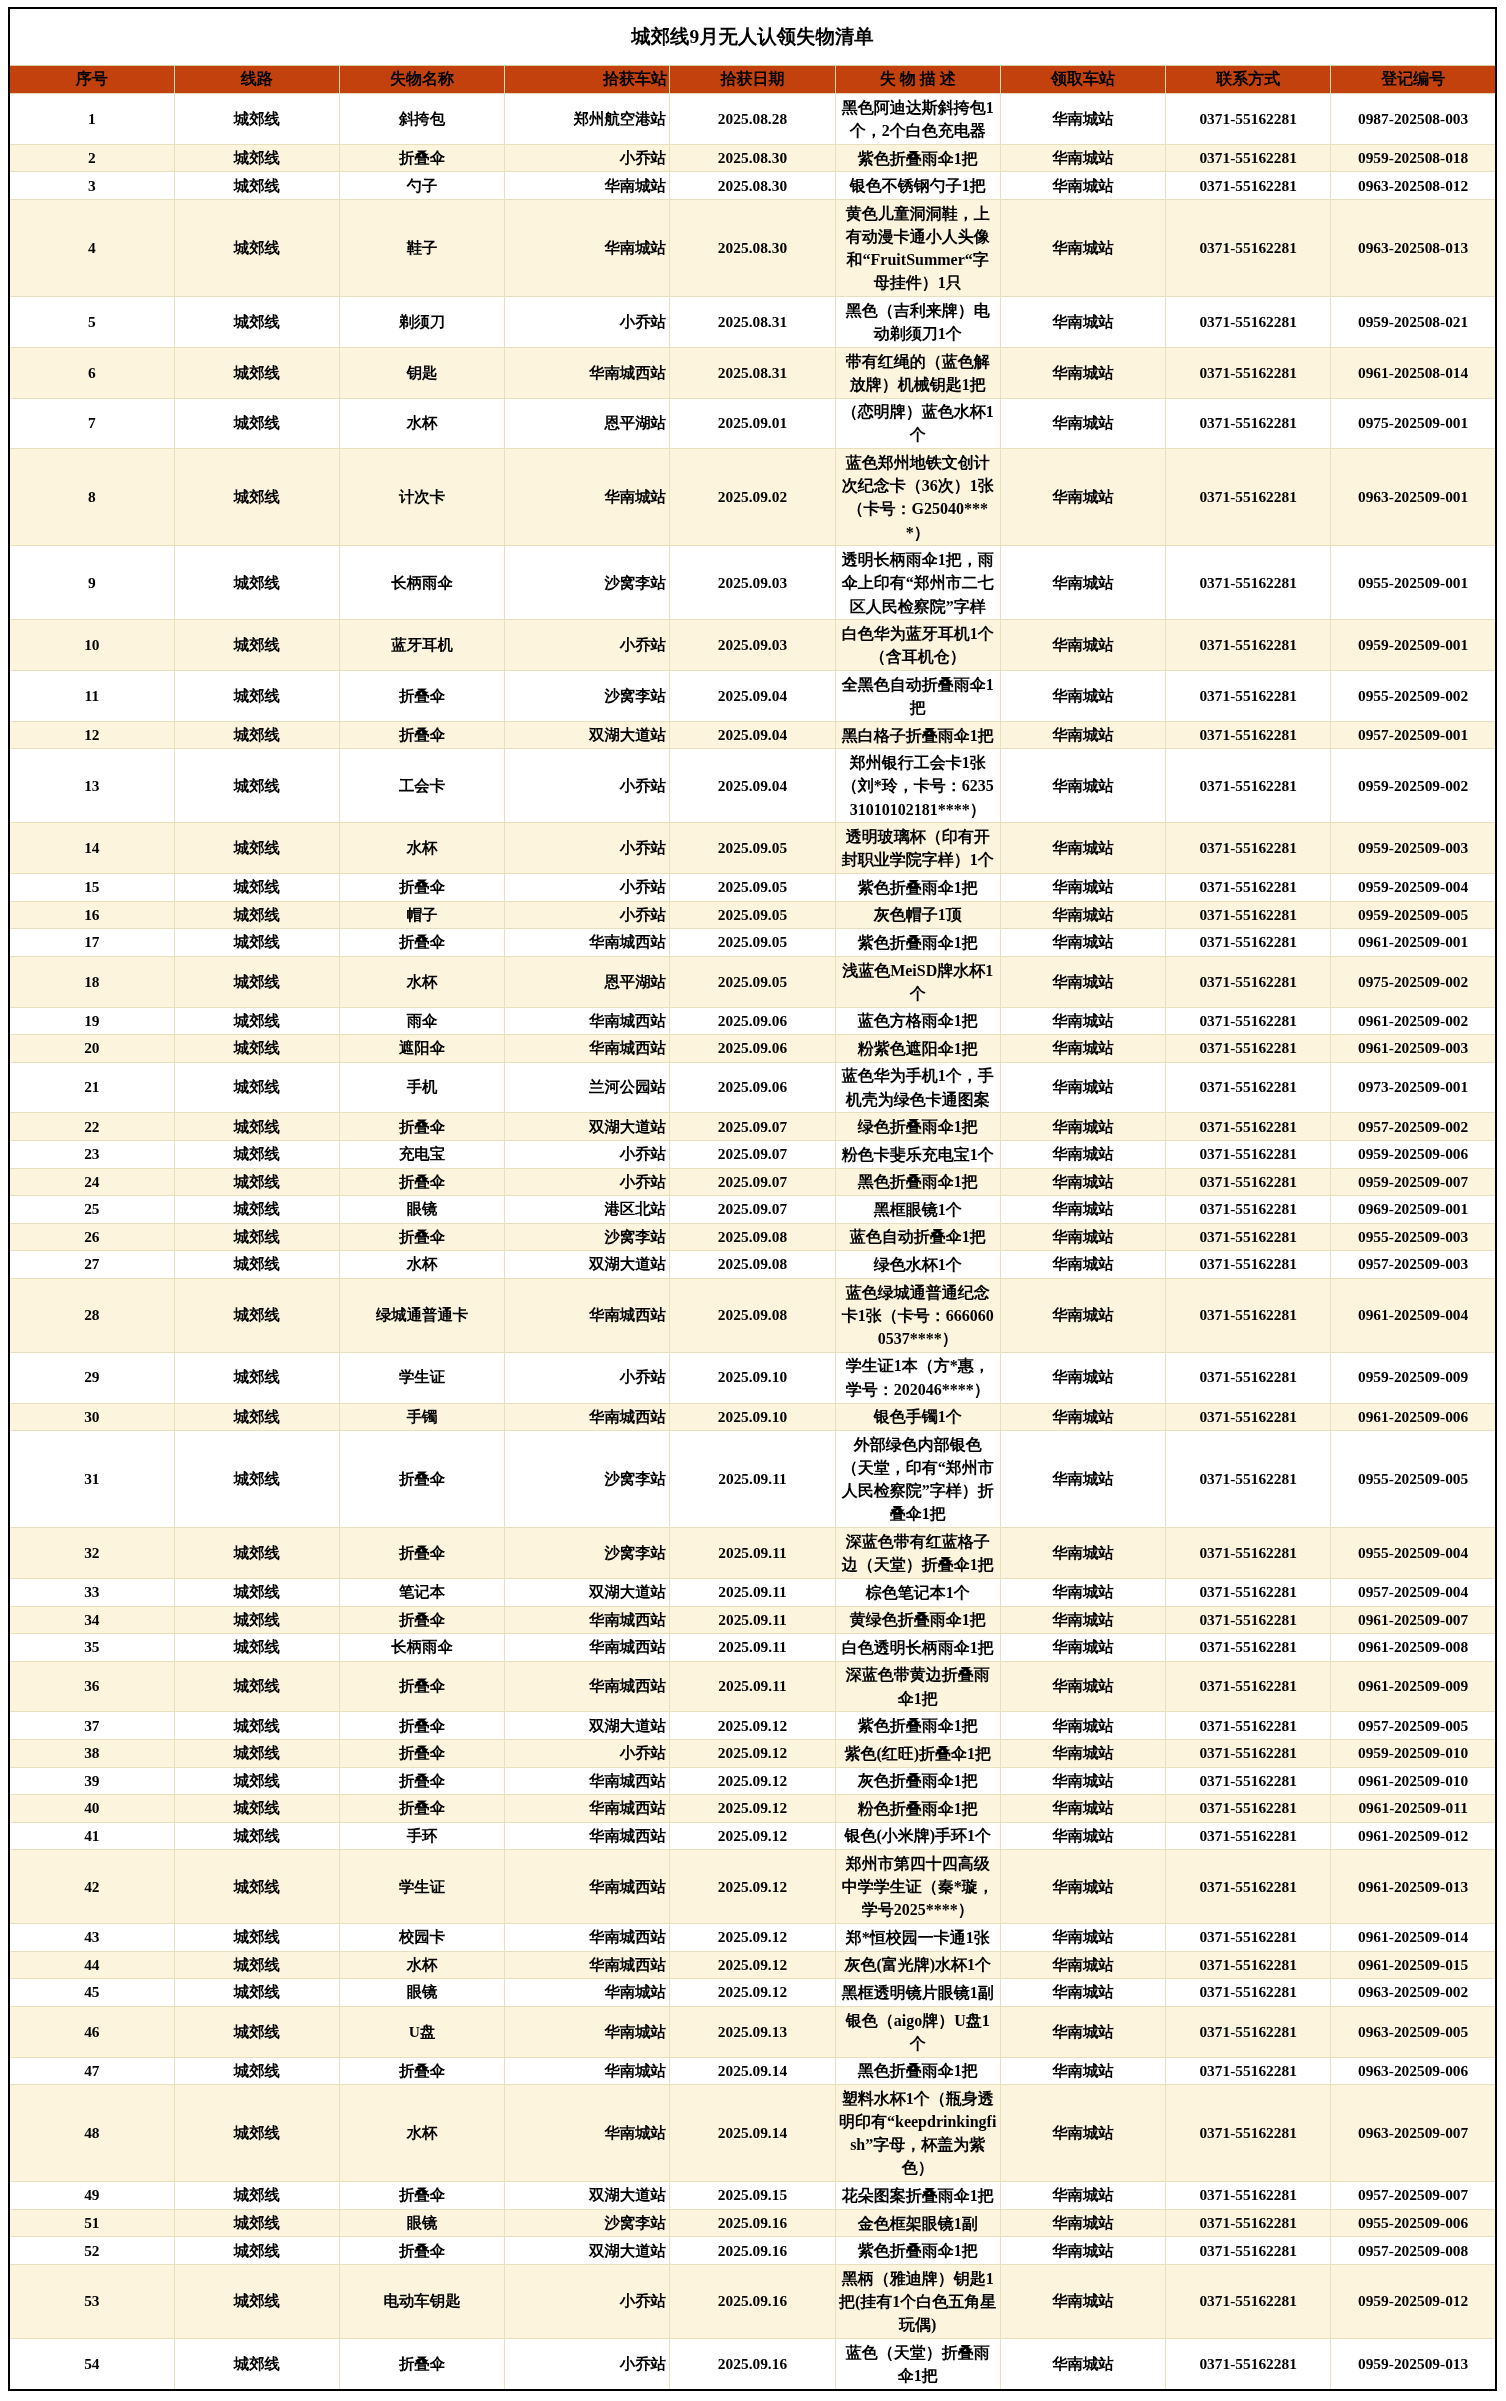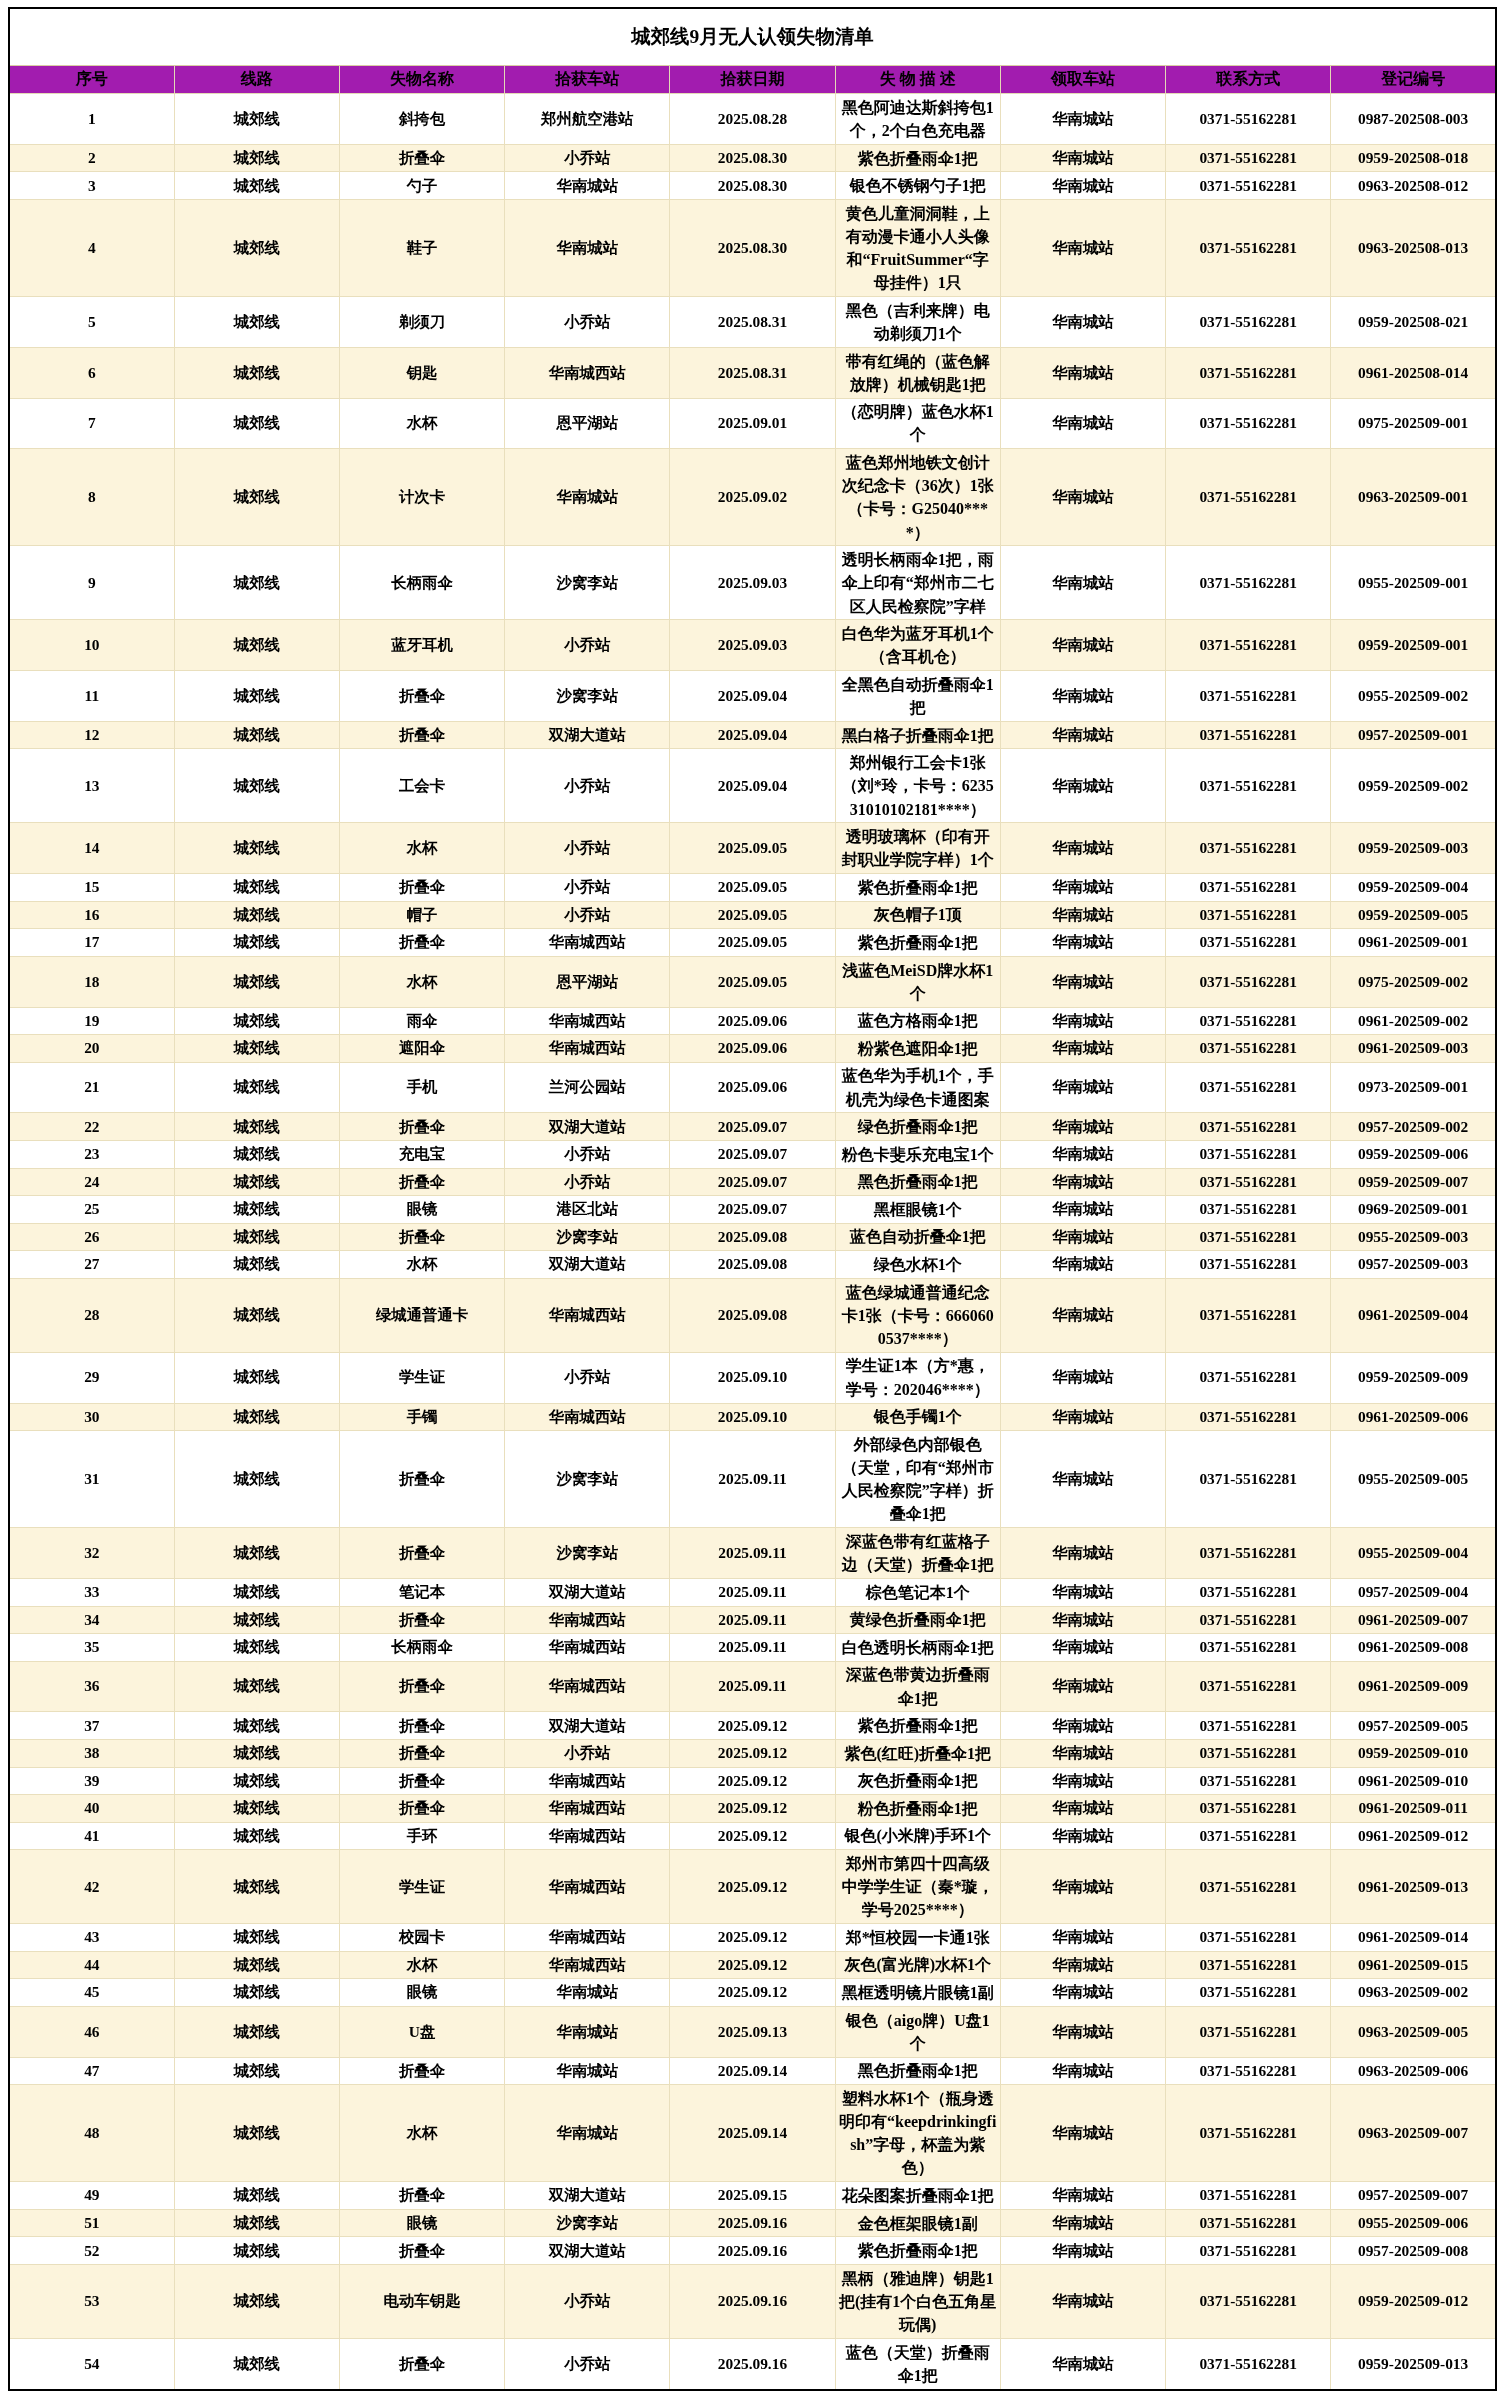--- a/index.html
+++ b/index.html
@@ -12,37 +12,37 @@
   table{
     width:1489px;border-collapse:collapse;table-layout:fixed;
     border:2.3px solid #000;
   }
   .title-cell{
     background:#ffffff;text-align:center;vertical-align:middle;
     font-size:19.4px;font-weight:bold;height:40px;
     border-bottom:0.6px solid #d9cda4;padding:8px;
   }
   th{
-    background:#a21caf;font-size:16px;font-weight:bold;
+    background:#c2410c;font-size:16px;font-weight:bold;
     height:25px;padding:1.1px 2.3px;border:0.6px solid #e3d9b6;
     text-align:center;vertical-align:middle;
   }
   td{
     font-size:15.4px;font-weight:bold;line-height:1.45;
     padding:1.7px 3.4px;border:0.6px solid #e9dfbd;
     text-align:center;vertical-align:middle;
     word-break:break-all;
   }
   tbody tr{background:#ffffff;}
   tbody tr:nth-child(even){background:#fcf4dc;}
   
   .c0{width:62px;}
   .c1{width:78px;}
   .c2{width:136px;}
-  .c3{width:155px;}
+  .c3{width:155px;text-align:right;}
   .c4{width:100px;text-align:center;}
   .c5{width:441px;}
   .c6{width:171px;}
   .c7{width:150px;margin-top:48px;}
   .c8{width:185px;}
   td.c5{font-size:16px;}
 </style>
 </head>
 <body>
 

